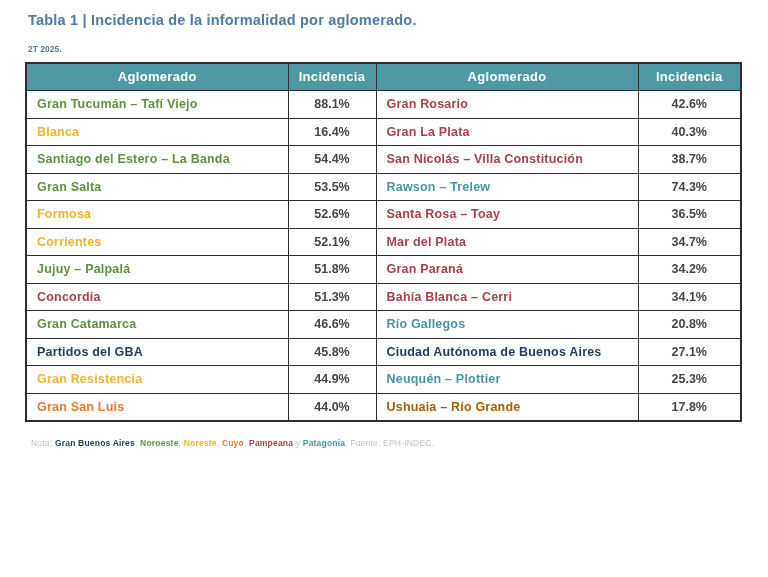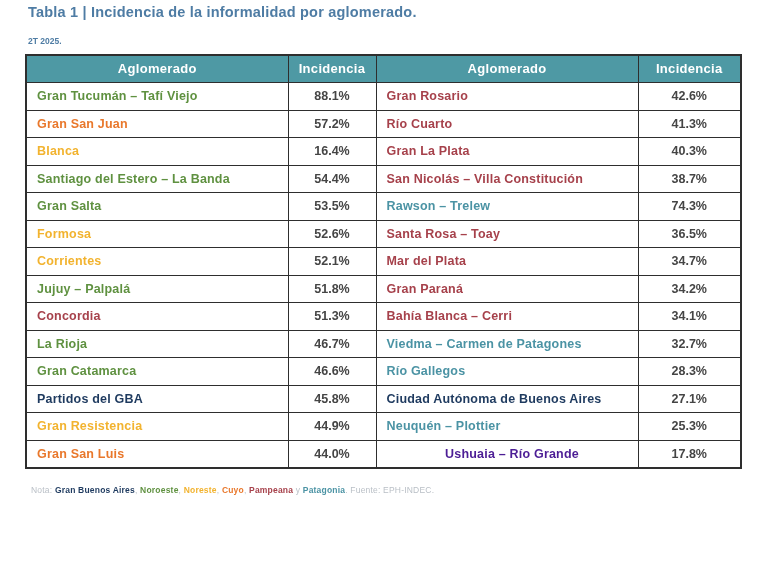--- a/index.html
+++ b/index.html
@@ -2,21 +2,21 @@
 <html><head>
 <meta charset="utf-8">
 <style>
   * { margin: 0; padding: 0; box-sizing: border-box; }
   html, body {
     width: 768px; height: 577px;
     background: #ffffff;
     font-family: "Liberation Sans", sans-serif;
     overflow: hidden;
   }
-  .page { padding: 4px 25px 0 25px; }
+  .page { padding: 12px 25px 0 25px; }
   .title {
     color: #4e7ca4;
     font-size: 14.5px;
     font-weight: 700;
     letter-spacing: 0.2px;
     margin-left: 3px;
   }
   .subtitle {
     color: #4e7ca4;
     font-size: 8.5px;
@@ -87,26 +87,20 @@
       </tr>
     </thead>
     <tbody>
         <tr>
           <td class="name-cell" style="color: rgb(95, 145, 64);">Gran Tucumán – Tafí Viejo</td>
           <td class="value-cell">88.1%</td>
           <td class="name-cell" style="color: rgb(166, 65, 75);">Gran Rosario</td>
           <td class="value-cell">42.6%</td>
         </tr>
         <tr>
-          <td class="name-cell" style="color: rgb(233, 120, 44);">Gran San Juan</td>
-          <td class="value-cell">57.2%</td>
-          <td class="name-cell" style="color: rgb(166, 65, 75);">Río Cuarto</td>
-          <td class="value-cell">41.3%</td>
-        </tr>
-        <tr>
           <td class="name-cell" style="color: rgb(242, 179, 47);">Blanca</td>
           <td class="value-cell">16.4%</td>
           <td class="name-cell" style="color: rgb(166, 65, 75);">Gran La Plata</td>
           <td class="value-cell">40.3%</td>
         </tr>
         <tr>
           <td class="name-cell" style="color: rgb(95, 145, 64);">Santiago del Estero – La Banda</td>
           <td class="value-cell">54.4%</td>
           <td class="name-cell" style="color: rgb(166, 65, 75);">San Nicolás – Villa Constitución</td>
           <td class="value-cell">38.7%</td>
@@ -135,46 +129,40 @@
           <td class="name-cell" style="color: rgb(166, 65, 75);">Gran Paraná</td>
           <td class="value-cell">34.2%</td>
         </tr>
         <tr>
           <td class="name-cell" style="color: rgb(166, 65, 75);">Concordia</td>
           <td class="value-cell">51.3%</td>
           <td class="name-cell" style="color: rgb(166, 65, 75);">Bahía Blanca – Cerri</td>
           <td class="value-cell">34.1%</td>
         </tr>
         <tr>
-          <td class="name-cell" style="color: rgb(95, 145, 64);">La Rioja</td>
-          <td class="value-cell">46.7%</td>
-          <td class="name-cell" style="color: rgb(75, 147, 164);">Viedma – Carmen de Patagones</td>
-          <td class="value-cell">32.7%</td>
-        </tr>
-        <tr>
           <td class="name-cell" style="color: rgb(95, 145, 64);">Gran Catamarca</td>
           <td class="value-cell">46.6%</td>
           <td class="name-cell" style="color: rgb(75, 147, 164);">Río Gallegos</td>
-          <td class="value-cell">28.3%</td>
+          <td class="value-cell">20.8%</td>
         </tr>
         <tr>
           <td class="name-cell" style="color: rgb(30, 58, 95);">Partidos del GBA</td>
           <td class="value-cell">45.8%</td>
           <td class="name-cell" style="color: rgb(30, 58, 95);">Ciudad Autónoma de Buenos Aires</td>
           <td class="value-cell">27.1%</td>
         </tr>
         <tr>
           <td class="name-cell" style="color: rgb(242, 179, 47);">Gran Resistencia</td>
           <td class="value-cell">44.9%</td>
           <td class="name-cell" style="color: rgb(75, 147, 164);">Neuquén – Plottier</td>
           <td class="value-cell">25.3%</td>
         </tr>
         <tr>
           <td class="name-cell" style="color: rgb(233, 120, 44);">Gran San Luis</td>
           <td class="value-cell">44.0%</td>
-          <td class="name-cell" style="color: #4c1d95; text-align: center;">Ushuaia – Río Grande</td>
+          <td class="name-cell" style="color: #a16207;">Ushuaia – Río Grande</td>
           <td class="value-cell">17.8%</td>
         </tr>
       </tbody>
   </table>
 
   <div class="footnote"><span class="part" style="color: rgb(185, 191, 198);">Nota: </span><span class="part bold" style="color: rgb(30, 58, 95);">Gran Buenos Aires</span><span class="part" style="color: rgb(185, 191, 198);">, </span><span class="part bold" style="color: rgb(95, 145, 64);">Noroeste</span><span class="part" style="color: rgb(185, 191, 198);">, </span><span class="part bold" style="color: rgb(242, 179, 47);">Noreste</span><span class="part" style="color: rgb(185, 191, 198);">, </span><span class="part bold" style="color: rgb(233, 120, 44);">Cuyo</span><span class="part" style="color: rgb(185, 191, 198);">, </span><span class="part bold" style="color: rgb(166, 65, 75);">Pampeana</span><span class="part" style="color: rgb(185, 191, 198);"> y </span><span class="part bold" style="color: rgb(75, 147, 164);">Patagonia</span><span class="part" style="color: rgb(185, 191, 198);">. </span><span class="part" style="color: rgb(185, 191, 198);">Fuente: EPH-INDEC.</span></div>
 </div>
 
 </body></html>

